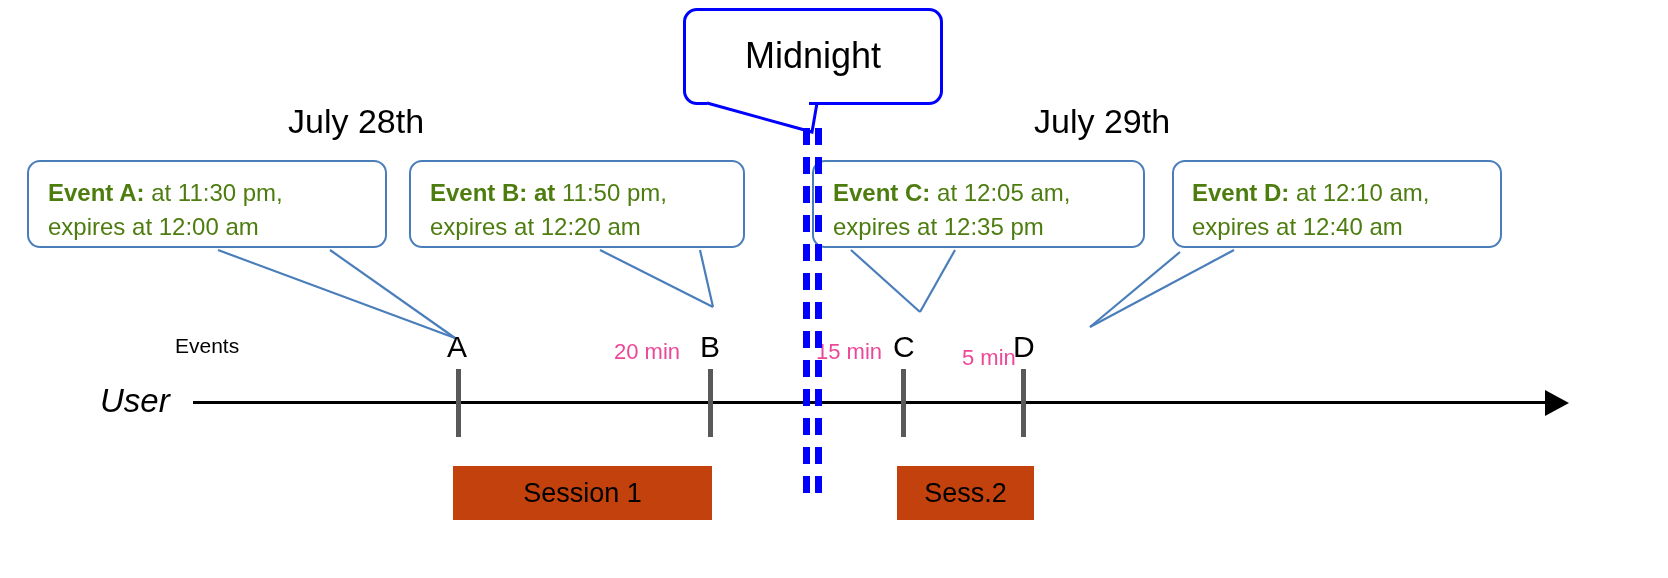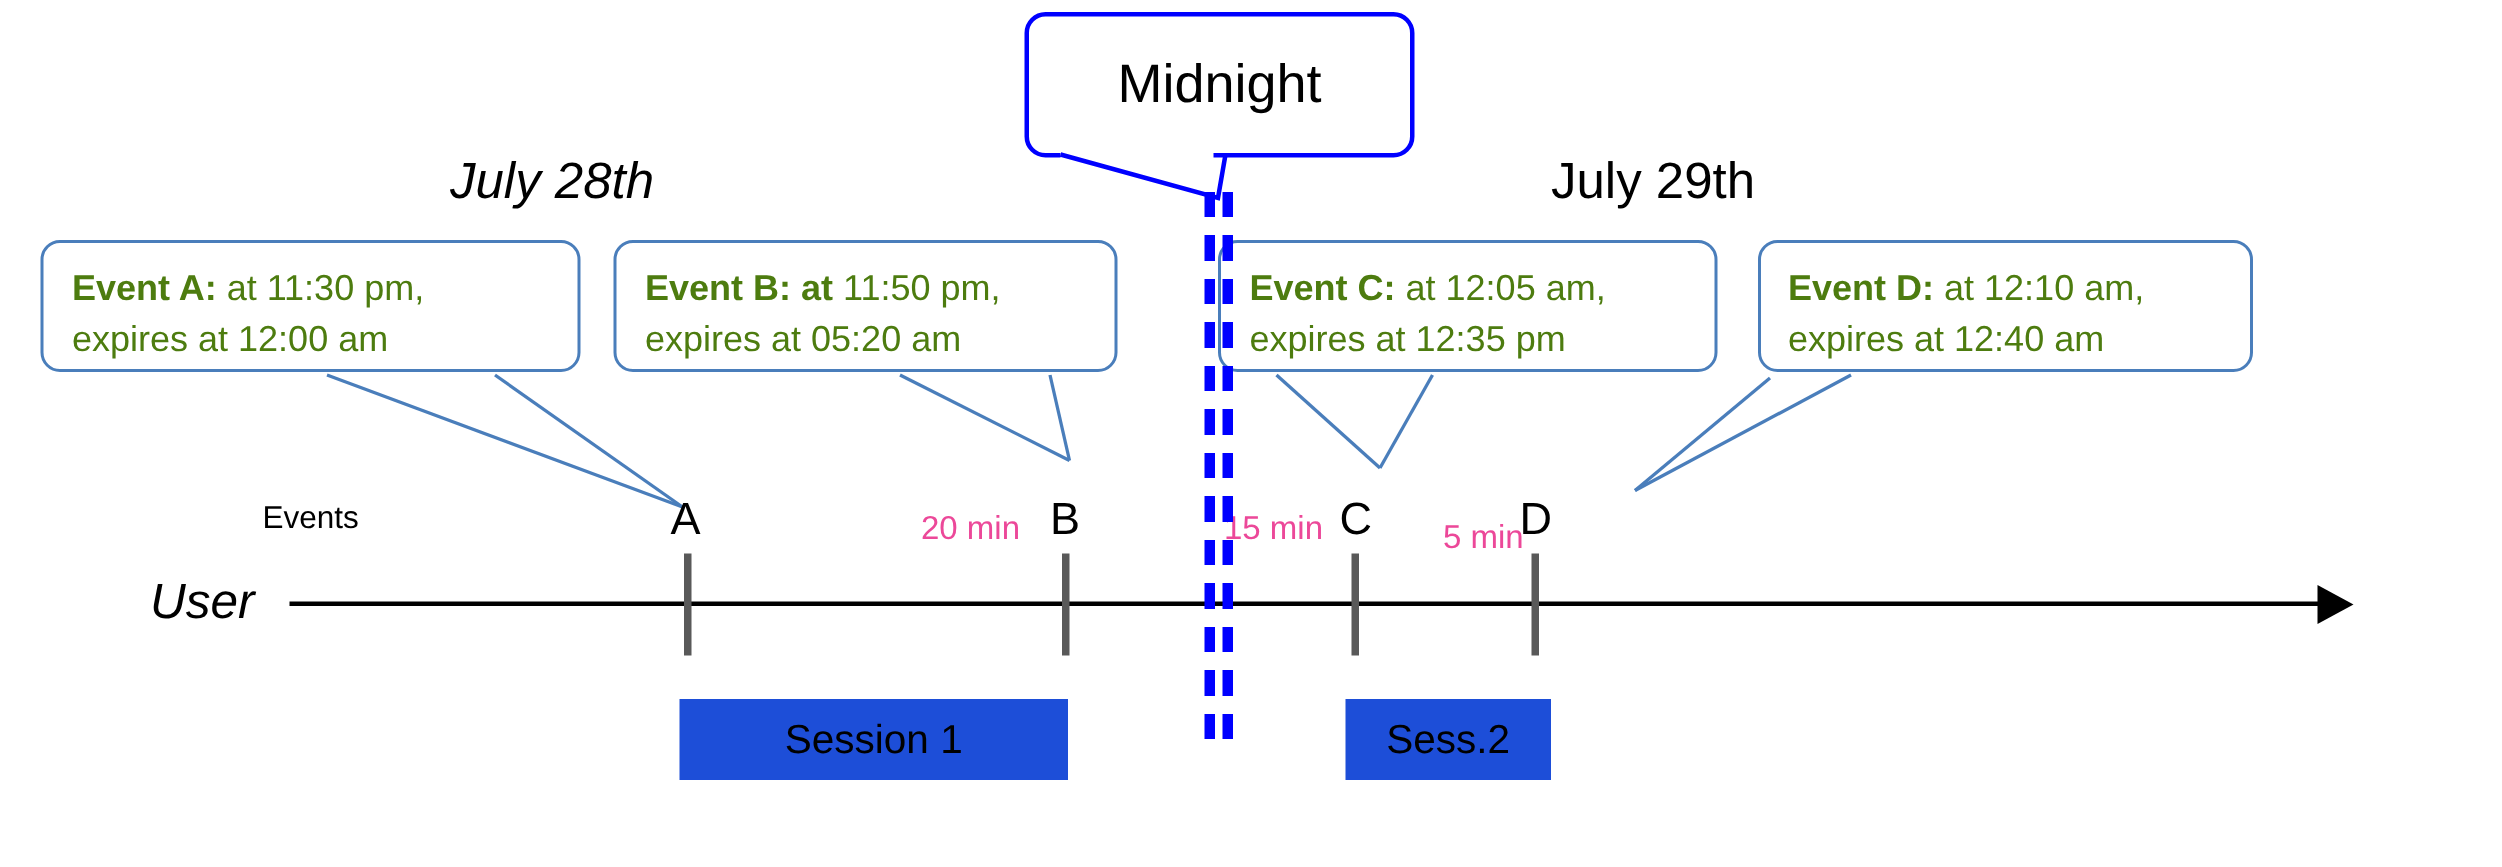--- a/index.html
+++ b/index.html
@@ -61,21 +61,21 @@
   }
   .tick{position:absolute;top:369px;width:5px;height:68px;background:#595959;z-index:3;}
   .tick-label{position:absolute;font-size:30px;line-height:32px;color:#000000;z-index:3;}
   .gap-label{position:absolute;font-size:22px;line-height:24px;color:#ec4899;z-index:3;white-space:nowrap;margin-left:24px;}
   .row-label{position:absolute;color:#000000;z-index:3;white-space:nowrap;}
   .row-label.events{font-size:21px;line-height:30px;left:175px;top:331px;}
   .row-label.user{font-size:33px;line-height:36px;left:100px;top:383px;font-style:italic;}
 
   
   .session{
-    position:absolute;background:#1d4ed8;z-index:2;
+    position:absolute;background:#c2410c;z-index:2;
     display:flex;align-items:center;justify-content:center;
     font-size:27px;color:#000000;
   }
 </style>
 </head>
 <body>
 
 <div id="stage">
 
   <svg class="leaders" viewBox="0 0 1668 578">
@@ -105,33 +105,33 @@
   <div class="midnight-label">Midnight</div>
   <svg class="midnight-tail" width="262" height="36" viewBox="0 0 262 36">
 
     <rect x="24" y="0" width="102" height="6" fill="#ffffff"></rect>
     <path d="M24,3 L129,32 L134,3" fill="none" stroke="#0000ff" stroke-width="3"></path>
   </svg>
 
   <div class="mid-dash l1"></div>
   <div class="mid-dash l2"></div>
 
-  <div class="day-label" style="left:300px;top:102px;font-style:italic;">July 28th</div>
+  <div class="day-label" style="left:288px;top:102px;">July 28th</div>
   <div class="day-label" style="left:1034px;top:102px;">July 29th</div>
 
   <div class="evt-box" style="left:27px;width:360px;"></div>
   <div class="evt-text" style="left:48px;width:325px;">
     <span style="font-weight:bold;">Event A:</span><span> at 11:30 pm,</span><br>
     <span>expires at 12:00 am</span>
   </div>
 
   <div class="evt-box" style="left:409px;width:336px;"></div>
   <div class="evt-text" style="left:430px;width:305px;">
     <span style="font-weight:bold;">Event B: at</span><span> 11:50 pm,</span><br>
-    <span>expires at 05:20 am</span>
+    <span>expires at 12:20 am</span>
   </div>
 
   <div class="evt-box" style="left:812px;width:333px;"></div>
   <div class="evt-text" style="left:833px;width:302px;">
     <span style="font-weight:bold;">Event C:</span><span> at 12:05 am,</span><br>
     <span>expires at 12:35 pm</span>
   </div>
 
   <div class="evt-box" style="left:1172px;width:330px;"></div>
   <div class="evt-text" style="left:1192px;width:305px;">

